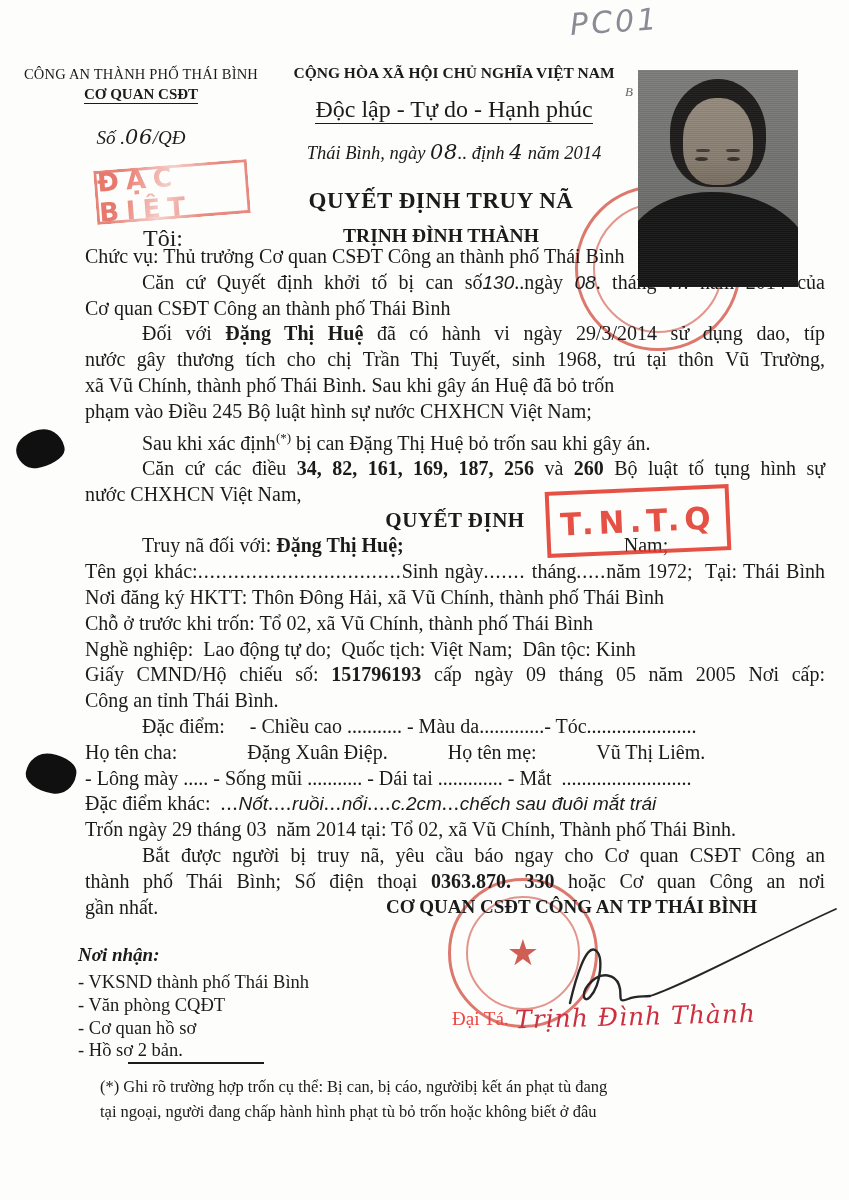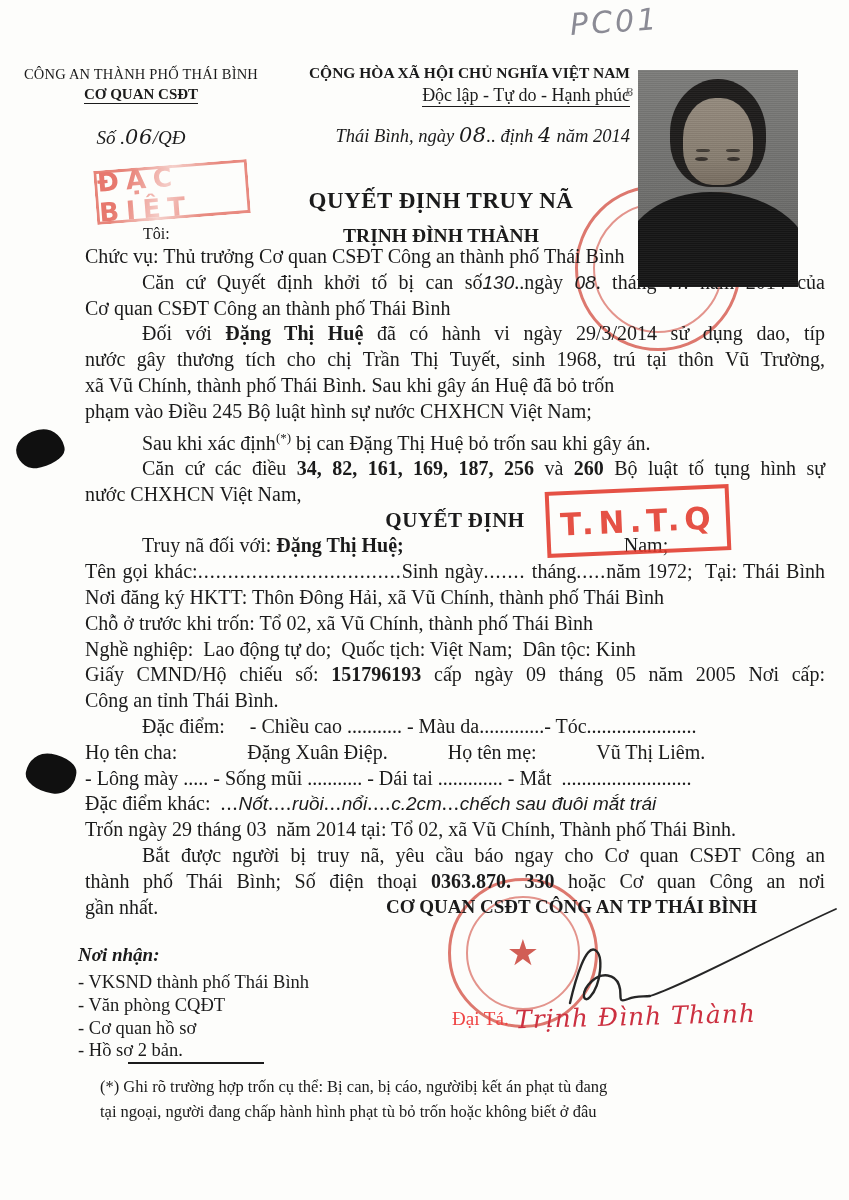--- a/index.html
+++ b/index.html
@@ -8,23 +8,23 @@
   .abs{position:absolute;}
 
   
   .pc-code{left:570px;top:4px;font-family:"DejaVu Sans",sans-serif;font-style:italic;
            font-size:30px;color:#8b8b95;letter-spacing:3px;transform:rotate(-4deg);}
   .hdr-left{left:6px;top:66px;width:270px;text-align:center;}
   .hdr-left .l1{font-size:14.5px;letter-spacing:.2px;}
   .hdr-left .l2{font-size:15px;font-weight:bold;margin-top:3px;}
   .hdr-left .l2 span{border-bottom:1.6px solid #1b1b1b;padding-bottom:1px;}
   .hdr-left .l3{font-size:19px;font-style:italic;margin-top:22px;}
-  .hdr-right{left:278px;top:64px;width:352px;text-align:right;}
+  .hdr-right{left:278px;top:64px;width:352px;text-align:center;}
   .hdr-right .r1{font-size:15.5px;font-weight:bold;}
-  .hdr-right .r2{font-size:18px;margin-top:3px;}
+  .hdr-right .r2{font-size:24px;margin-top:14px;}
   .hdr-right .r2 span{border-bottom:1.6px solid #1b1b1b;padding-bottom:1px;}
   .hdr-right .r3{font-size:18.5px;font-style:italic;margin-top:17px;}
   .hw{font-family:"DejaVu Serif",serif;font-style:italic;font-size:21px;letter-spacing:.5px;}
 
   
   .photo{left:638px;top:70px;width:160px;height:217px;background:linear-gradient(180deg,#7d7d7b 0%,#70706e 55%,#5e5e5c 100%);overflow:hidden;z-index:3;}
   .photo::after{content:"";position:absolute;inset:0;
      background:repeating-linear-gradient(0deg,rgba(255,255,255,.04) 0 1px,rgba(0,0,0,.05) 1px 2px);}
   .ph-hair{position:absolute;left:20%;top:4%;width:60%;height:50%;background:#1e1c1b;border-radius:50% 50% 42% 42%;}
   .ph-face{position:absolute;left:28%;top:13%;width:44%;height:40%;
@@ -47,21 +47,21 @@
   .stamp-special{left:95px;top:165px;width:148px;height:48px;border:3px solid #df5a4c;
       font-size:26px;letter-spacing:7px;transform:rotate(-4.5deg);opacity:.78;
       -webkit-mask-image:linear-gradient(110deg,rgba(0,0,0,.95) 18%,rgba(0,0,0,.35) 46%,rgba(0,0,0,.9) 72%);
       mask-image:linear-gradient(110deg,rgba(0,0,0,.95) 18%,rgba(0,0,0,.35) 46%,rgba(0,0,0,.9) 72%);}
   .stamp-tntq{left:546px;top:488px;width:176px;height:58px;border:4px solid #e23a2c;
       font-size:31px;letter-spacing:5px;color:#e23a2c;transform:rotate(-2.5deg);opacity:.88;z-index:2;}
 
   
   .doc-title{left:85px;top:188px;width:712px;text-align:center;font-size:23px;font-weight:bold;letter-spacing:.5px;}
   .toi-line{left:85px;top:225px;width:712px;height:26px;}
-  .toi{position:absolute;left:58px;top:0;font-size:16px;}
+  .toi{position:absolute;left:58px;top:0;font-size:24px;}
   .officer{position:absolute;left:0;width:100%;text-align:center;font-size:19.5px;font-weight:bold;}
 
   
   .doc-body{left:85px;top:244px;width:740px;font-size:20px;z-index:2;}
   .ln{line-height:25.8px;min-height:25.8px;white-space:pre-wrap;}
   .ln.ind{text-indent:57px;}
   .ln.j{text-align:justify;text-align-last:justify;}
   .ln.ctr{text-align:center;text-align-last:center;}
   .b{font-weight:bold;}
   .hd{font-size:21px;font-weight:bold;letter-spacing:.5px;}

